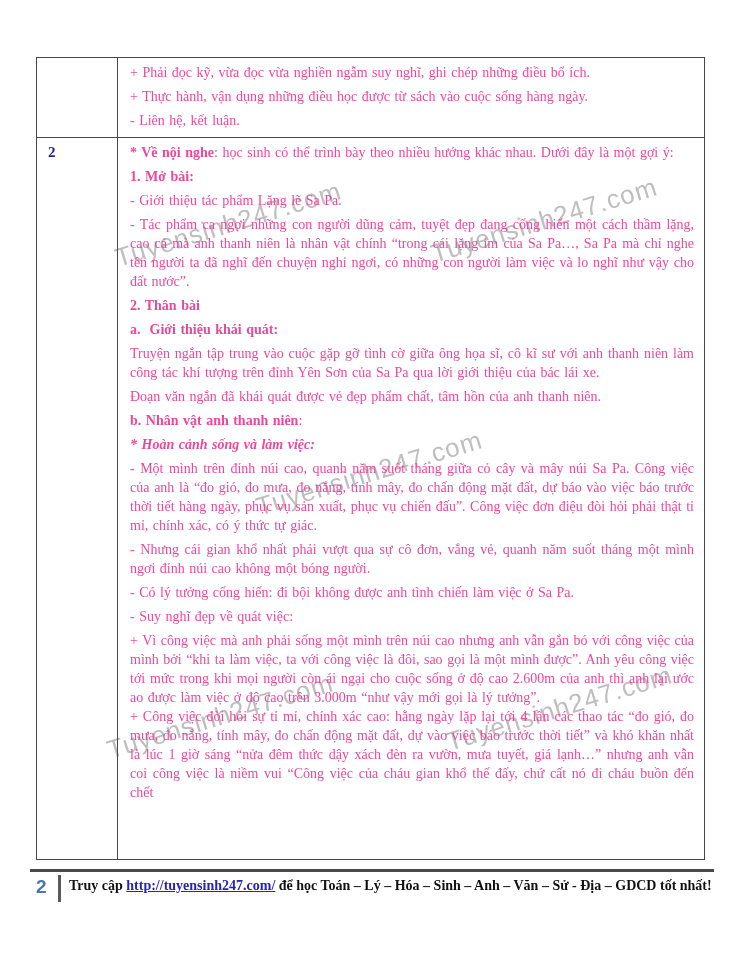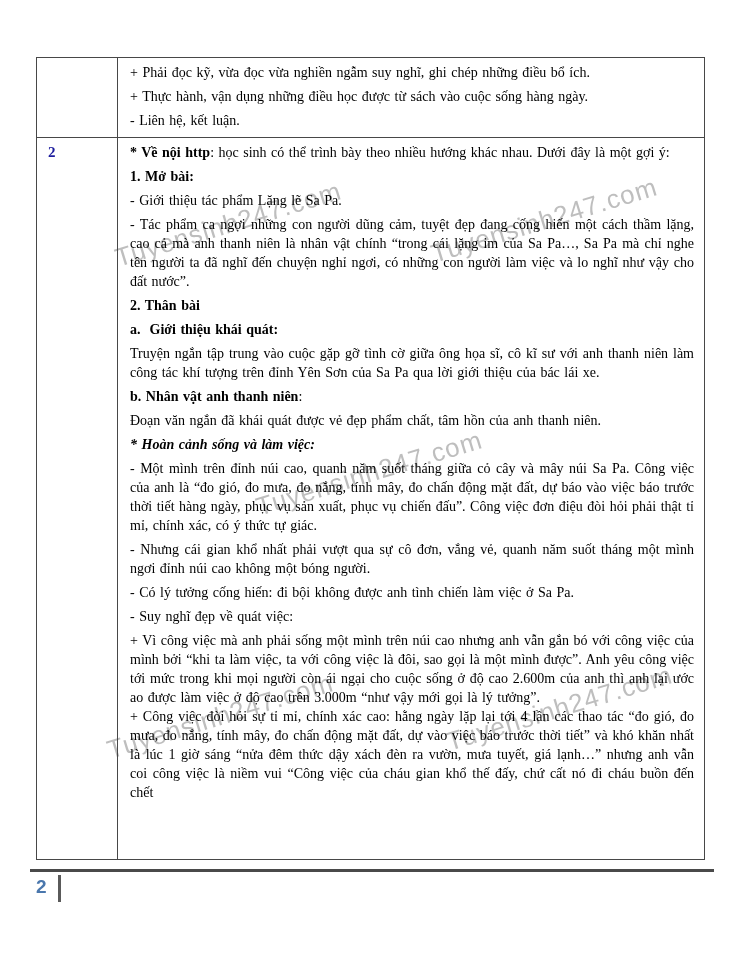--- a/index.html
+++ b/index.html
@@ -49,21 +49,21 @@
   .cell-content{
     flex:1;
     padding:5px 10px 0 12px;
     box-sizing:border-box;
     overflow:hidden;
   }
   .para{
     margin:0 0 5px 0;
     font-size:14px;
     line-height:19px;
-    color:#000000;
+    color:#ec4899;
     word-spacing:1px;
   }
   .para.justify{text-align:justify;}
   .para.tight{margin-top:-5px;}
   .seg-b{font-weight:bold;}
   .seg-bi{font-weight:bold;font-style:italic;}
   
   .footer-rule{
     position:absolute;
     left:30px;top:869px;
@@ -121,40 +121,43 @@
           <p class="para"><span>+ Phải đọc kỹ, vừa đọc vừa nghiền ngẫm suy nghĩ, ghi chép những điều bổ ích.</span></p>
           <p class="para"><span>+ Thực hành, vận dụng những điều học được từ sách vào cuộc sống hàng ngày.</span></p>
           <p class="para"><span>- Liên hệ, kết luận.</span></p>
         </div>
     </div>
     <div class="t-row second">
       <div class="cell-num">
         <span>2</span>
       </div>
       <div class="cell-content">
-          <p class="para"><span class="seg-b">* Về nội http</span><span>: học sinh có thể trình bày theo nhiều hướng khác nhau. Dưới đây là một gợi ý:</span></p>
+          <p class="para"><span class="seg-b">* Về nội nghe</span><span>: học sinh có thể trình bày theo nhiều hướng khác nhau. Dưới đây là một gợi ý:</span></p>
           <p class="para"><span class="seg-b">1. Mở bài:</span></p>
           <p class="para"><span>- Giới thiệu tác phẩm Lặng lẽ Sa Pa.</span></p>
           <p class="para justify"><span>- Tác phẩm ca ngợi những con người dũng cảm, tuyệt đẹp đang cống hiến một cách thầm lặng, cao cả mà anh thanh niên là nhân vật chính “trong cái lặng im của Sa Pa…, Sa Pa mà chỉ nghe tên người ta đã nghĩ đến chuyện nghỉ ngơi, có những con người làm việc và lo nghĩ như vậy cho đất nước”.</span></p>
           <p class="para"><span class="seg-b">2. Thân bài</span></p>
           <p class="para"><span class="seg-b">a.&nbsp; Giới thiệu khái quát:</span></p>
           <p class="para justify"><span>Truyện ngắn tập trung vào cuộc gặp gỡ tình cờ giữa ông họa sĩ, cô kĩ sư với anh thanh niên làm công tác khí tượng trên đỉnh Yên Sơn của Sa Pa qua lời giới thiệu của bác lái xe.</span></p>
+          <p class="para"><span>Đoạn văn ngắn đã khái quát được vẻ đẹp phẩm chất, tâm hồn của anh thanh niên.</span></p>
           <p class="para"><span class="seg-b">b. Nhân vật anh thanh niên</span><span>:</span></p>
-          <p class="para"><span>Đoạn văn ngắn đã khái quát được vẻ đẹp phẩm chất, tâm hồn của anh thanh niên.</span></p>
           <p class="para"><span class="seg-bi">* Hoàn cảnh sống và làm việc:</span></p>
           <p class="para justify"><span>- Một mình trên đỉnh núi cao, quanh năm suốt tháng giữa cỏ cây và mây núi Sa Pa. Công việc của anh là “đo gió, đo mưa, đo nắng, tính mây, đo chấn động mặt đất, dự báo vào việc báo trước thời tiết hàng ngày, phục vụ sản xuất, phục vụ chiến đấu”.  Công việc đơn điệu đòi hỏi phải thật tỉ mỉ, chính xác, có ý thức tự giác.</span></p>
           <p class="para justify"><span>- Nhưng cái gian khổ nhất phải vượt qua sự cô đơn, vắng vẻ, quanh năm suốt tháng một mình ngơi đỉnh núi cao không một bóng người.</span></p>
           <p class="para"><span>- Có lý tưởng cống hiến: đi bội không được anh tình chiến làm việc ở Sa Pa.</span></p>
           <p class="para"><span>- Suy nghĩ đẹp về quát việc:</span></p>
           <p class="para justify"><span>+ Vì công việc mà anh phải sống một mình trên núi cao nhưng anh vẫn gắn bó với công việc của mình bởi “khi ta làm việc, ta với công việc là đôi, sao gọi là một mình được”. Anh yêu công việc tới mức trong khi mọi người còn ái ngại cho cuộc sống ở độ cao 2.600m của anh thì anh lại ước ao được làm việc ở độ cao trên 3.000m “như vậy mới gọi là lý tưởng”.</span></p>
           <p class="para justify tight"><span>+ Công việc đòi hỏi sự tỉ mỉ, chính xác cao: hằng ngày lặp lại tới 4 lần các thao tác “đo gió, đo mưa, đo nắng, tính mây, đo chấn động mặt đất, dự vào việc báo trước thời tiết” và khó khăn nhất là lúc 1 giờ sáng “nửa đêm thức dậy xách đèn ra vườn, mưa tuyết, giá lạnh…” nhưng anh vẫn coi công việc là niềm vui “Công việc của cháu gian khổ thế đấy, chứ cất nó đi cháu buồn đến chết</span></p>
         </div>
     </div>
   </div>
 
   <div class="footer-rule"></div>
 
   <div class="footer">
     <div class="footer-num">2</div>
     <div class="footer-bar"></div>
+    <div class="footer-text">
+      <span>Truy cập </span><a>http://tuyensinh247.com/</a><span> để học Toán – Lý – Hóa – Sinh – Anh – Văn – Sử - Địa – GDCD tốt nhất!</span>
+    </div>
   </div>
 
 </div>
 
 </body></html>

